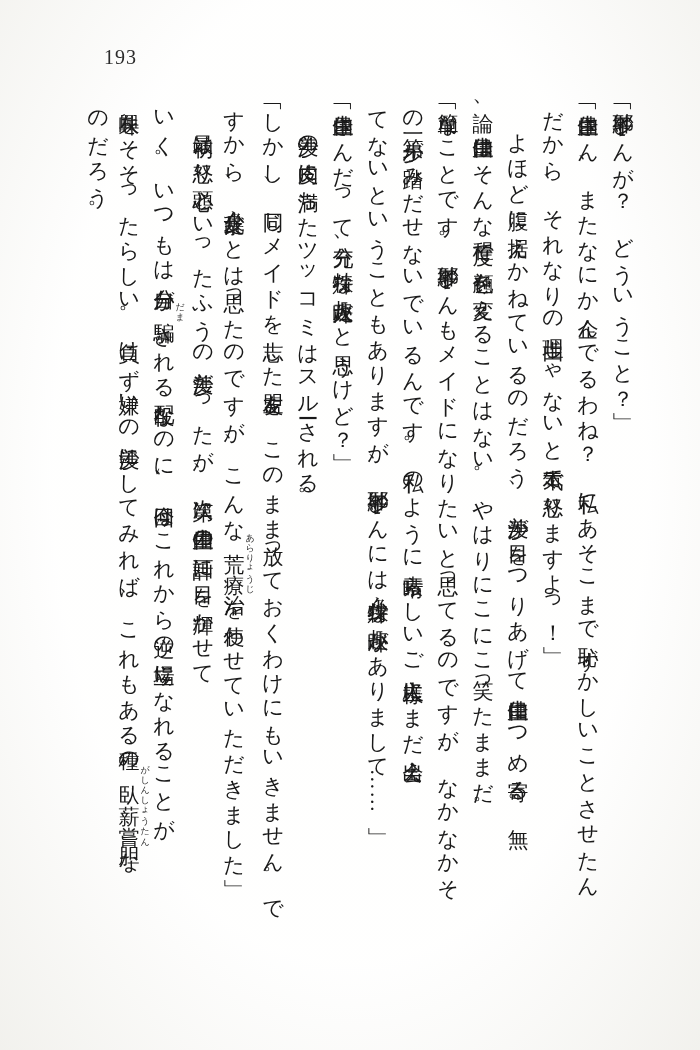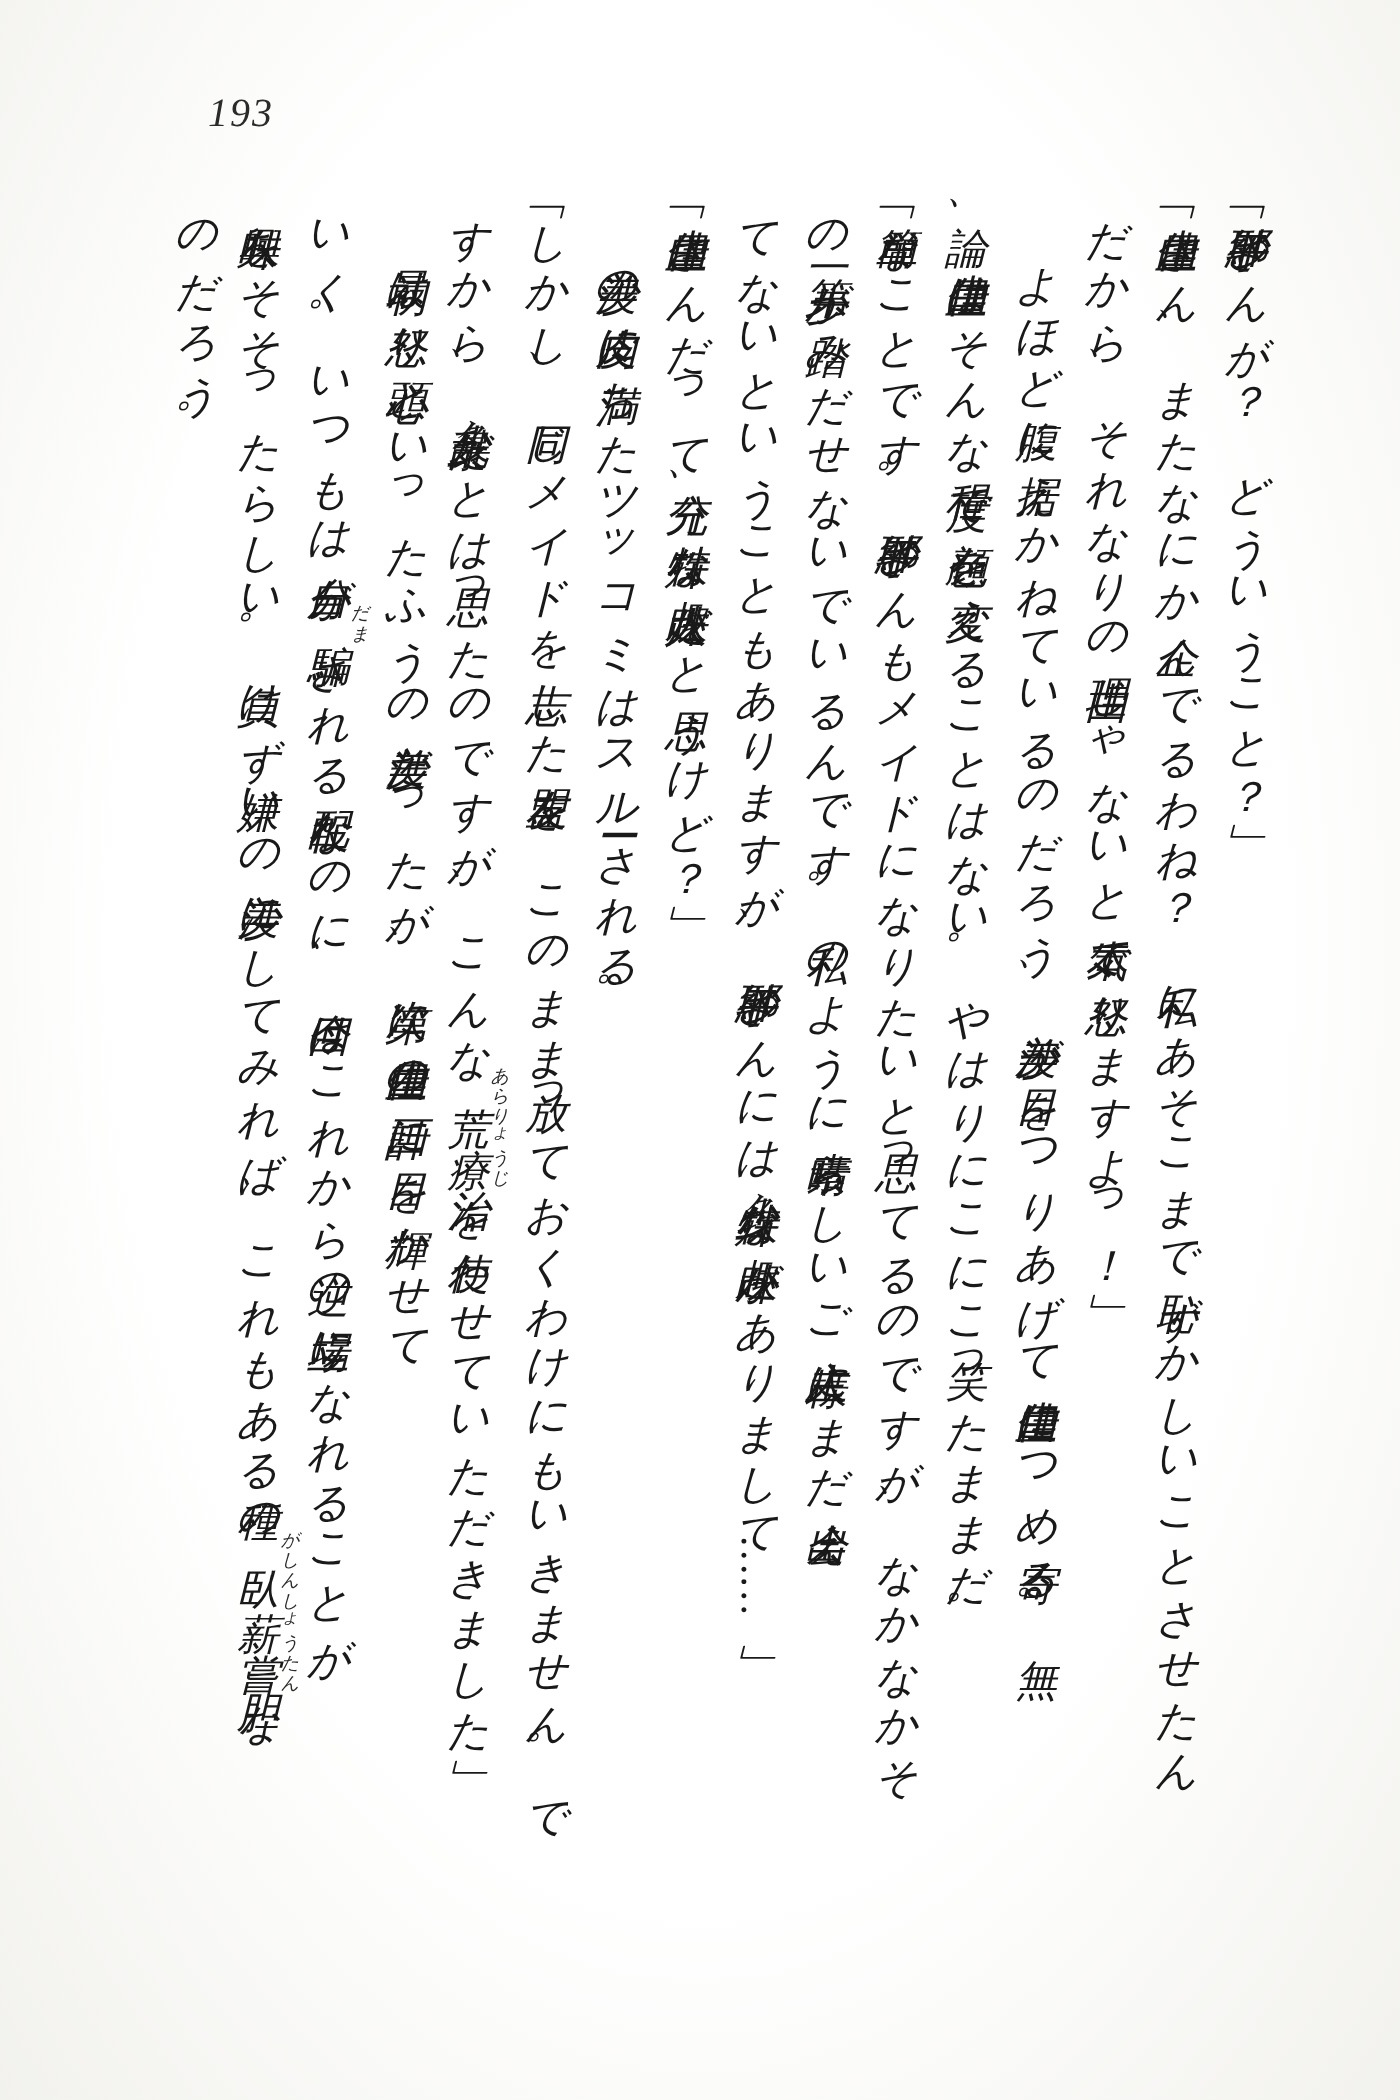--- a/index.html
+++ b/index.html
@@ -12,21 +12,20 @@
     position: relative;
     background: #fbfbf8;
     font-family: "Liberation Serif", "DejaVu Serif", serif;
     overflow: hidden;
   }
   .page {
     position: absolute;
     inset: 0;
     background:
       radial-gradient(ellipse at 50% 45%, rgba(255,255,255,0.9) 60%, rgba(234,233,228,0.55) 100%);
-    font-style: italic;
   }
   .page-number {
     position: absolute;
     top: 46px;
     left: 104px;
     font-size: 20px;
     letter-spacing: 1px;
     color: #2b2b2b;
   }
   .text-block {

